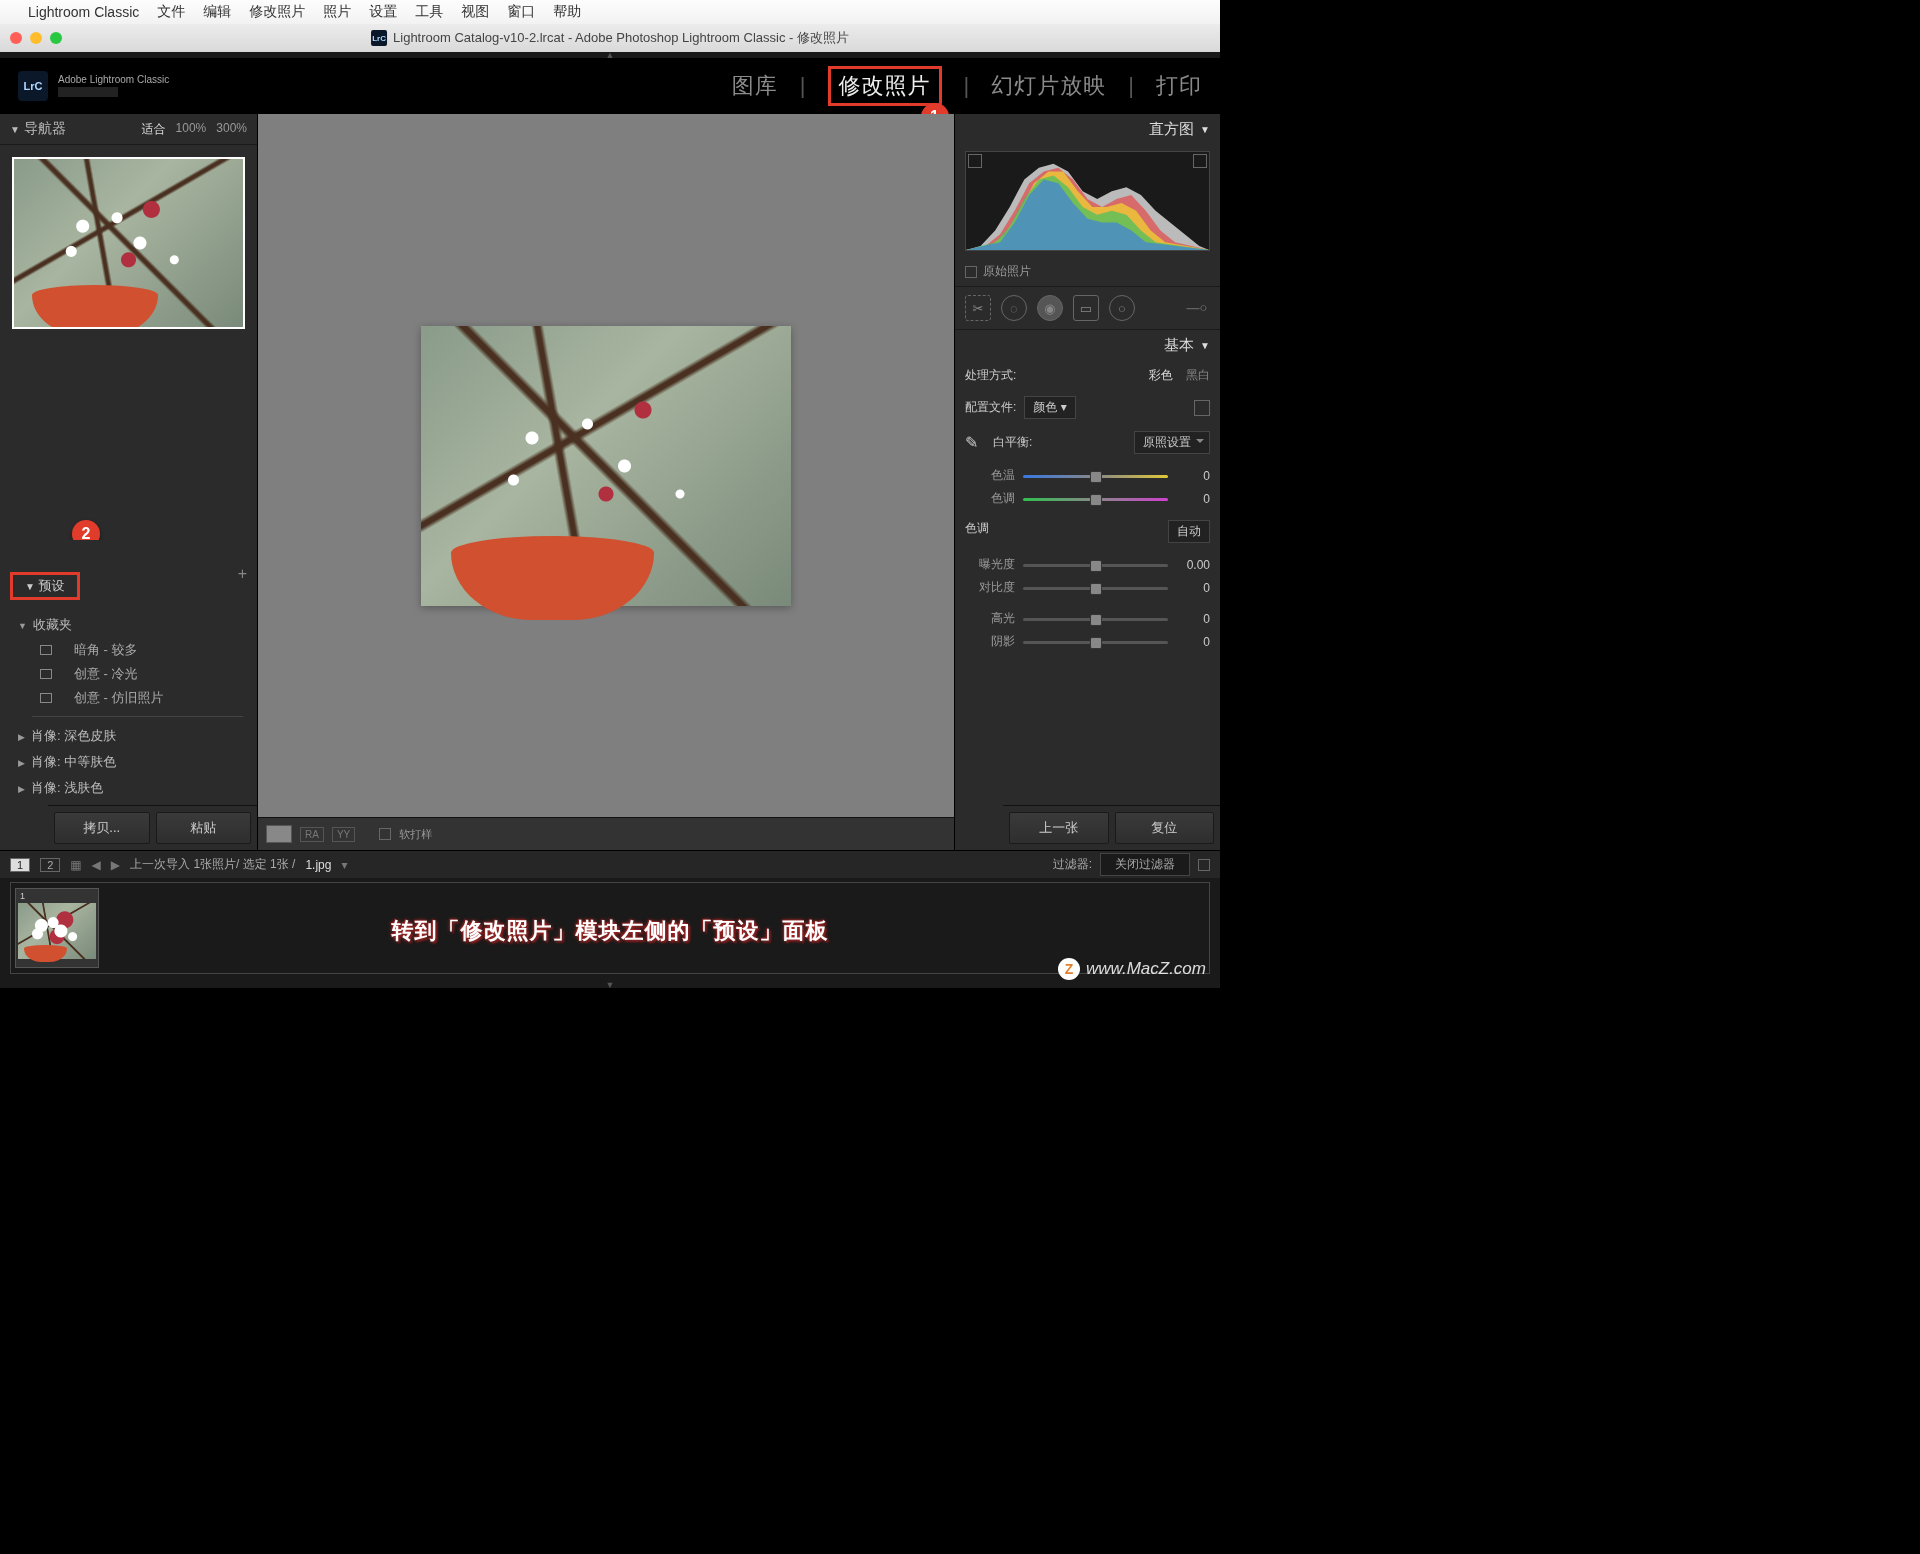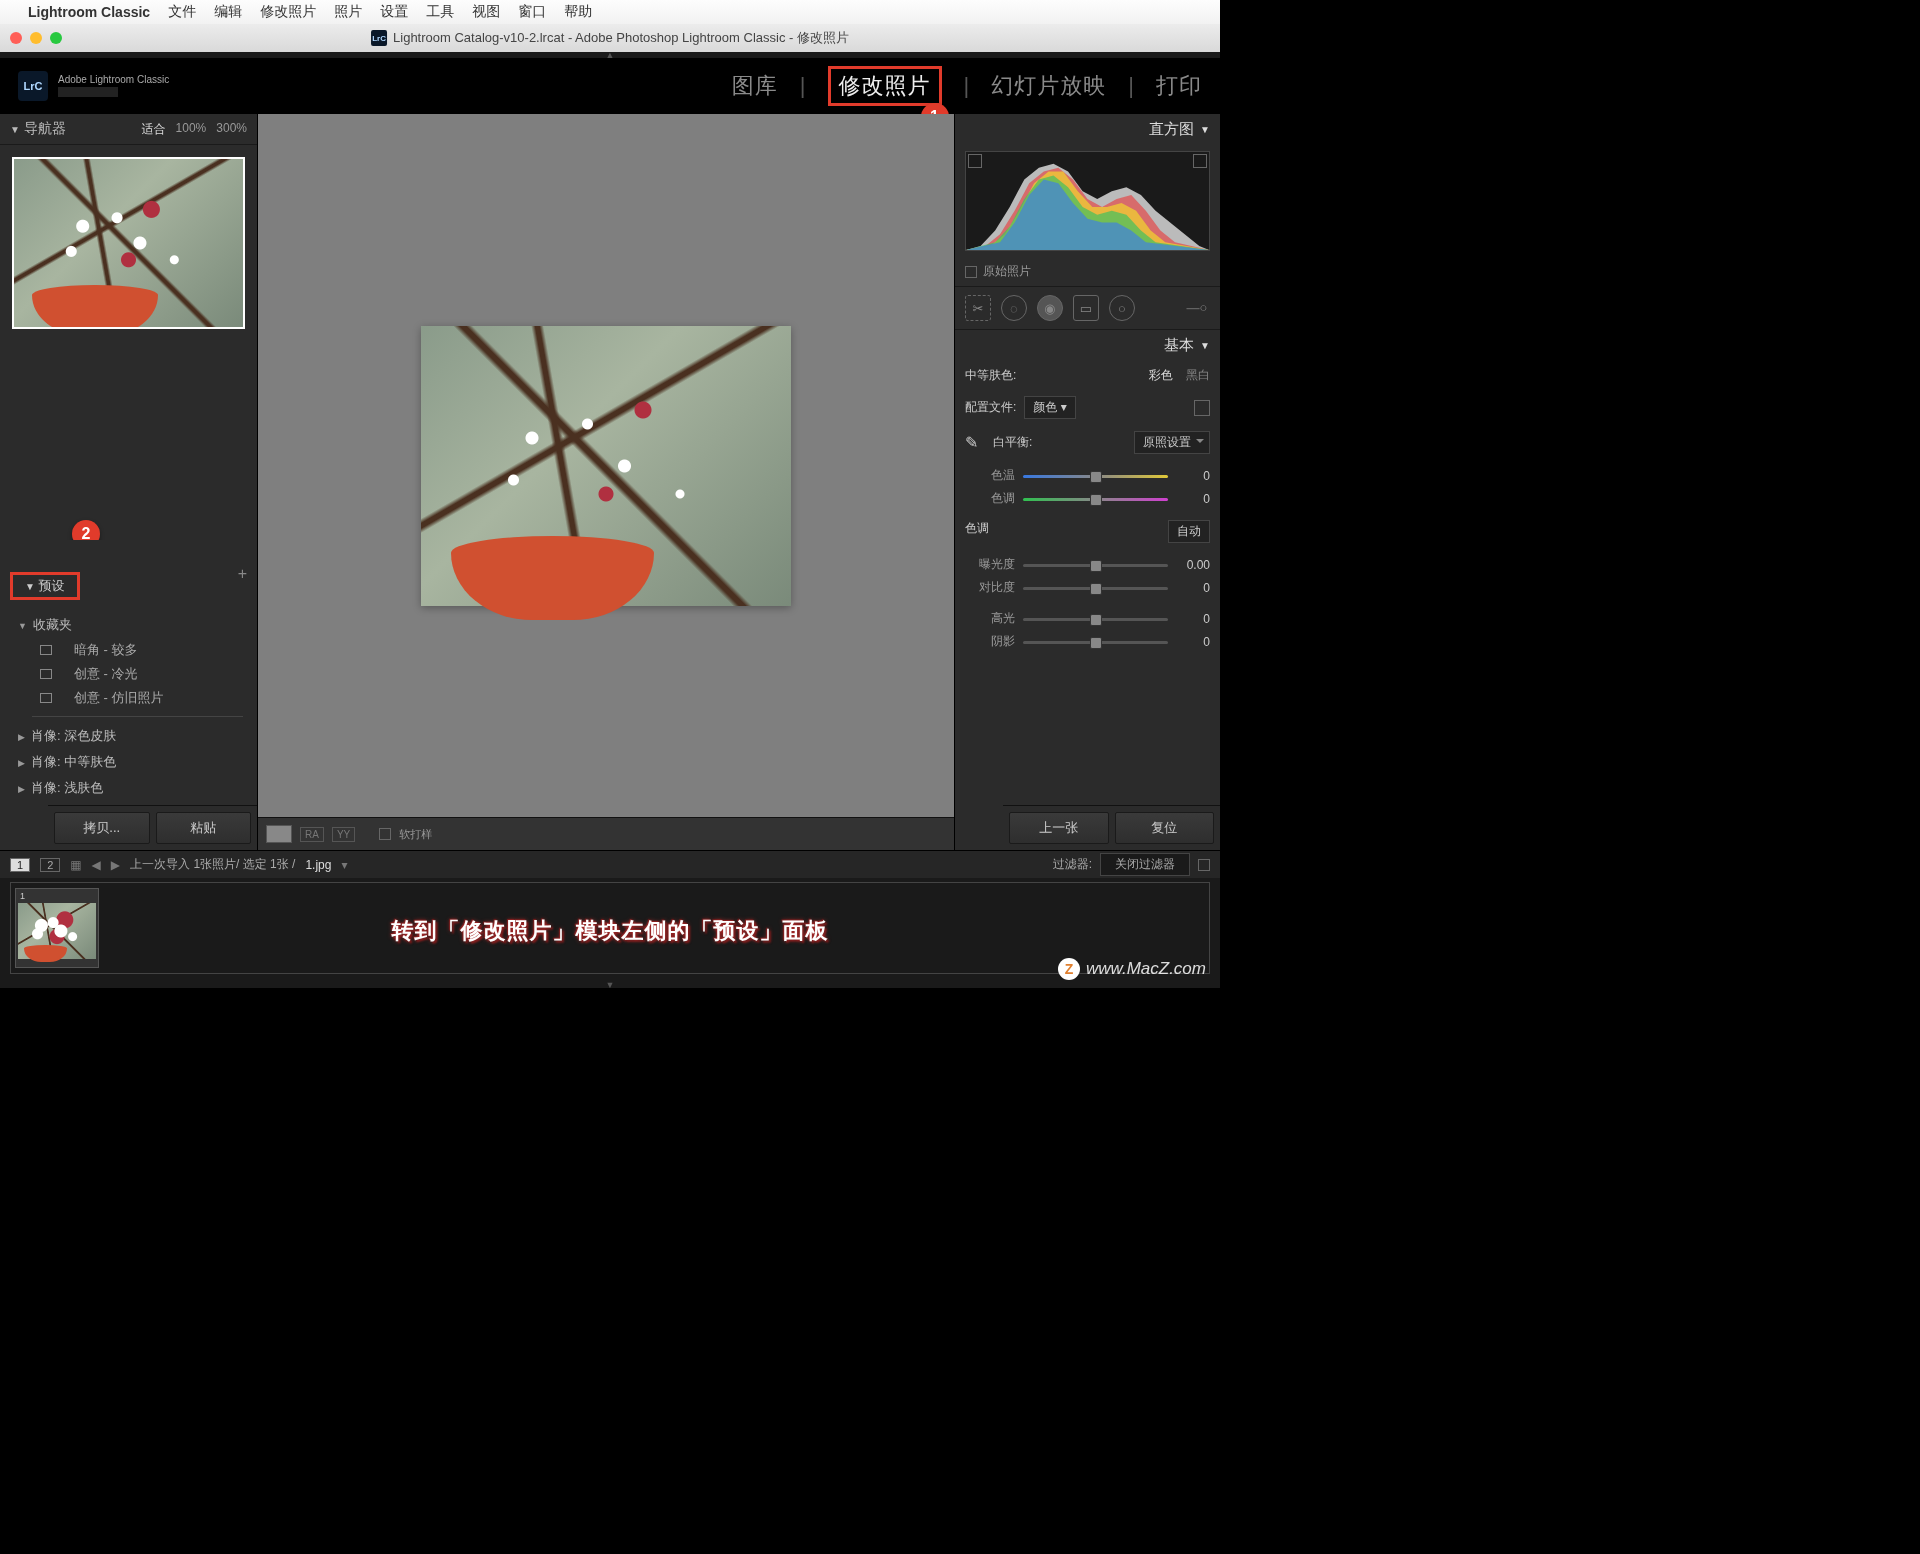--- a/index.html
+++ b/index.html
@@ -1,21 +1,21 @@
 <!DOCTYPE html>
 <html><head>
 <meta charset="utf-8">
 <style>
 * { margin:0; padding:0; box-sizing:border-box; font-family:-apple-system,"Helvetica Neue",Arial,sans-serif; }
 body { background:#000; width:1220px; height:988px; position:relative; overflow:hidden; color:#ccc; font-size:13px; }
 
 
 .menubar { height:24px; background:linear-gradient(#fdfdfd,#f2f2f2); display:flex; align-items:center; padding:0 10px; color:#333; font-size:14px; gap:18px; }
 .menubar .apple { font-size:16px; }
-.menubar .appname { font-weight:700; }
+.menubar .appname { font-weight:400; }
 .menubar span { cursor:default; }
 
 
 .titlebar { height:28px; background:linear-gradient(#ececec,#d9d9d9); display:flex; align-items:center; padding:0 10px; position:relative; }
 .traffic { display:flex; gap:8px; }
 .traffic span { width:12px; height:12px; border-radius:50%; display:block; }
 .tl-red{background:#ff5f57;} .tl-yel{background:#ffbd2e;} .tl-grn{background:#28c940;}
 .titlebar .title { position:absolute; left:50%; transform:translateX(-50%); display:flex; align-items:center; gap:6px; color:#444; font-size:13px; }
 .lrc-badge { width:16px; height:16px; background:#0a1829; color:#b0d8ff; font-size:8px; font-weight:700; display:flex; align-items:center; justify-content:center; border-radius:2px; }
 
@@ -285,21 +285,21 @@
         <div class="t rect">▭</div>
         <div class="t">○</div>
         <div style="flex:1"></div>
         <div class="t" style="border:none;">⎯⎯○</div>
       </div>
       <div class="r-head">
           <span>基本</span>
           <span class="tri">▼</span>
         </div>
       <div class="treatment">
-        <span>中等肤色:</span>
+        <span>处理方式:</span>
         <span class="opts">
           <span class="sel">彩色</span>
           <span>黑白</span>
         </span>
       </div>
       <div class="profile-row">
         <span>配置文件:</span>
         <span class="dd"><span>颜色</span> ▾</span>
         <span class="grid"></span>
       </div>

